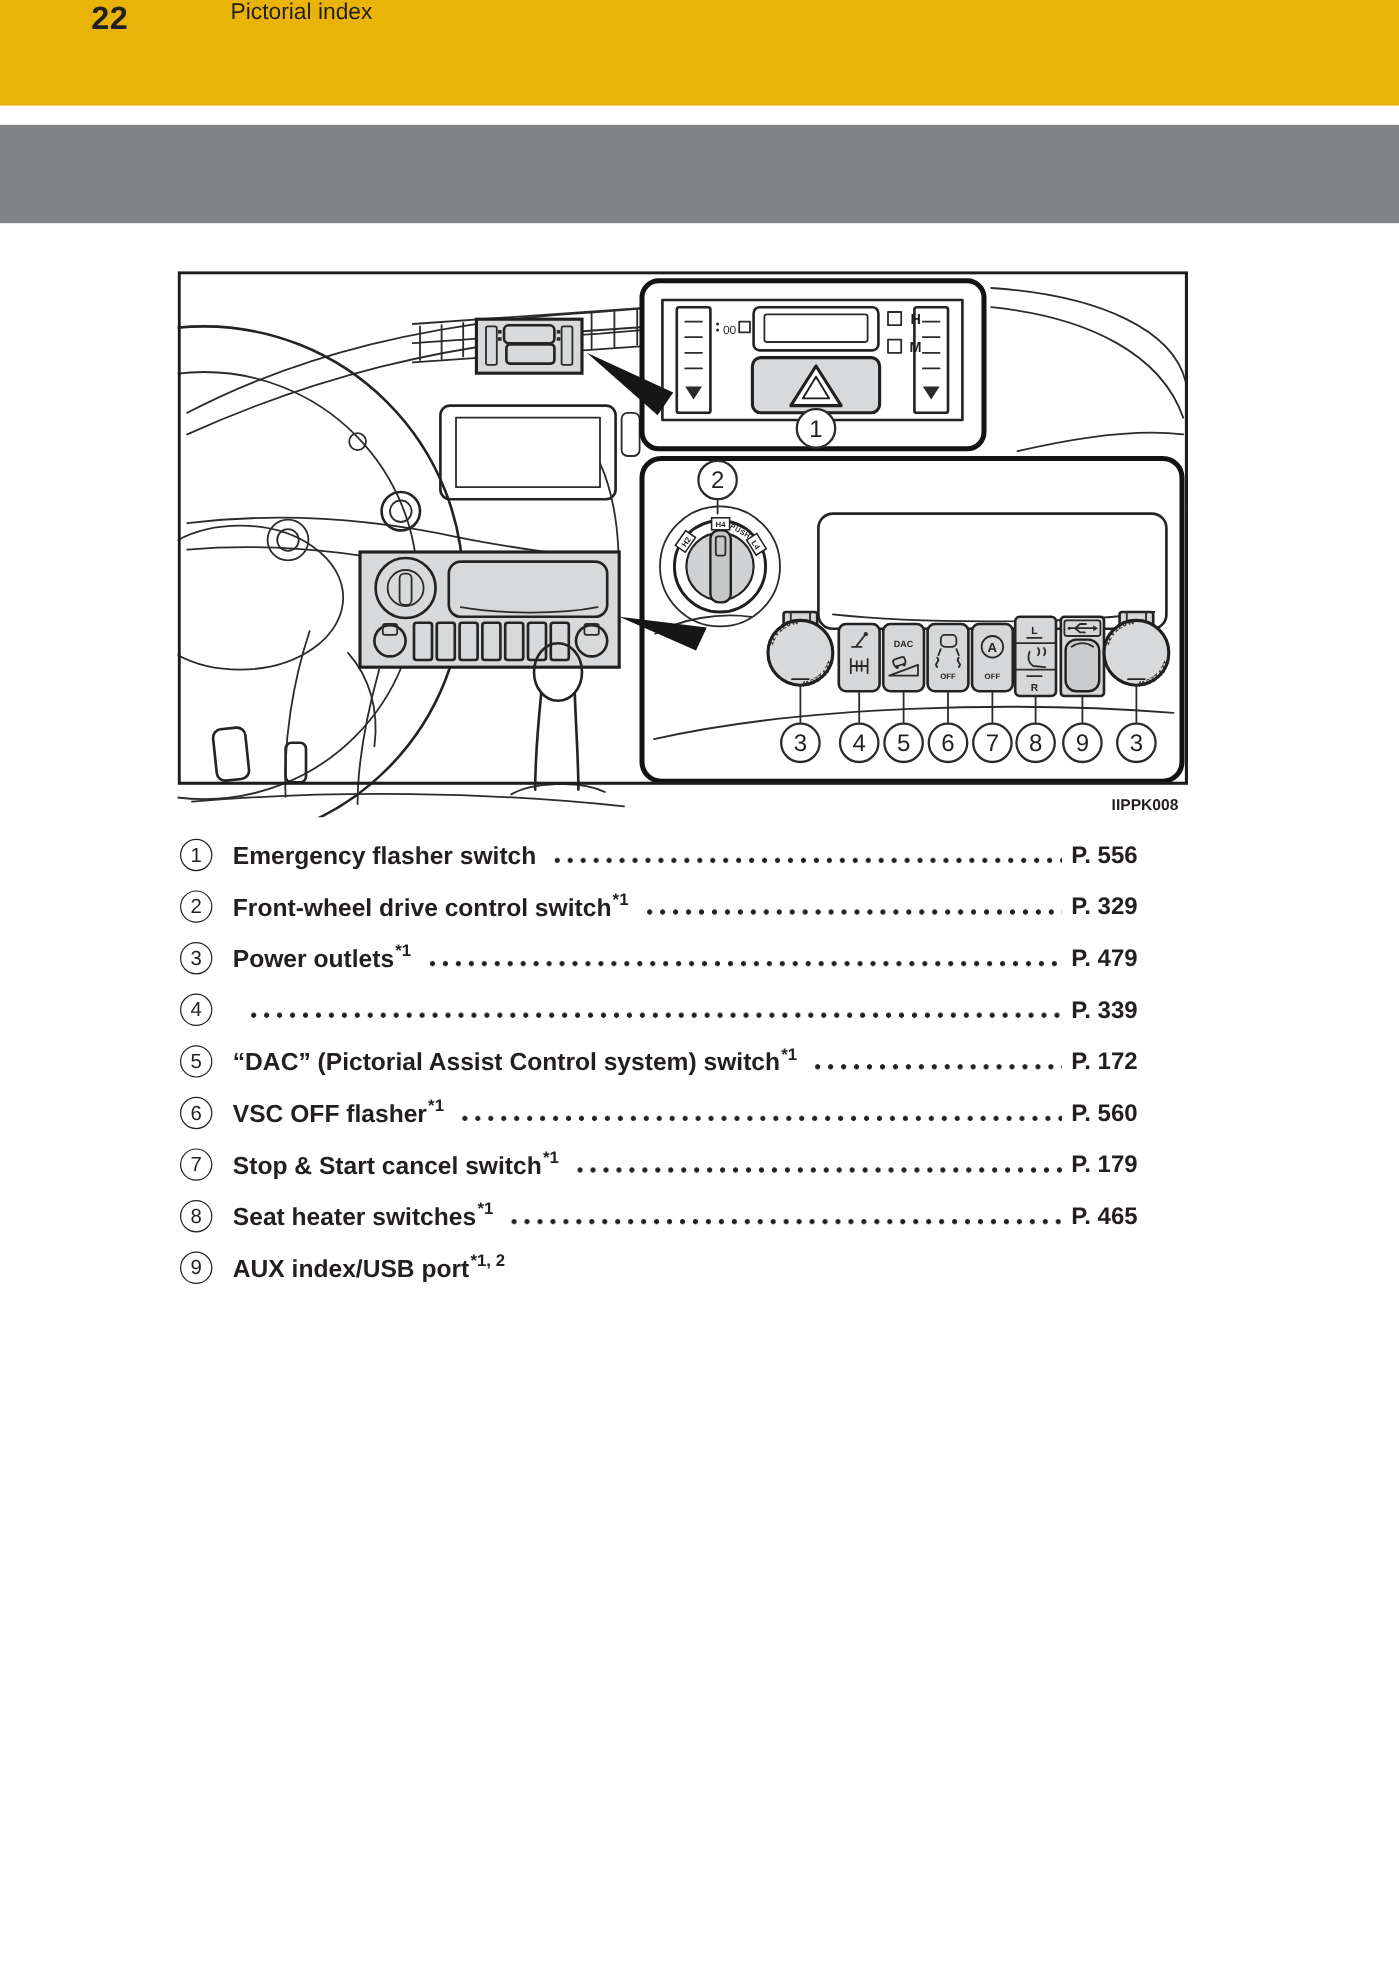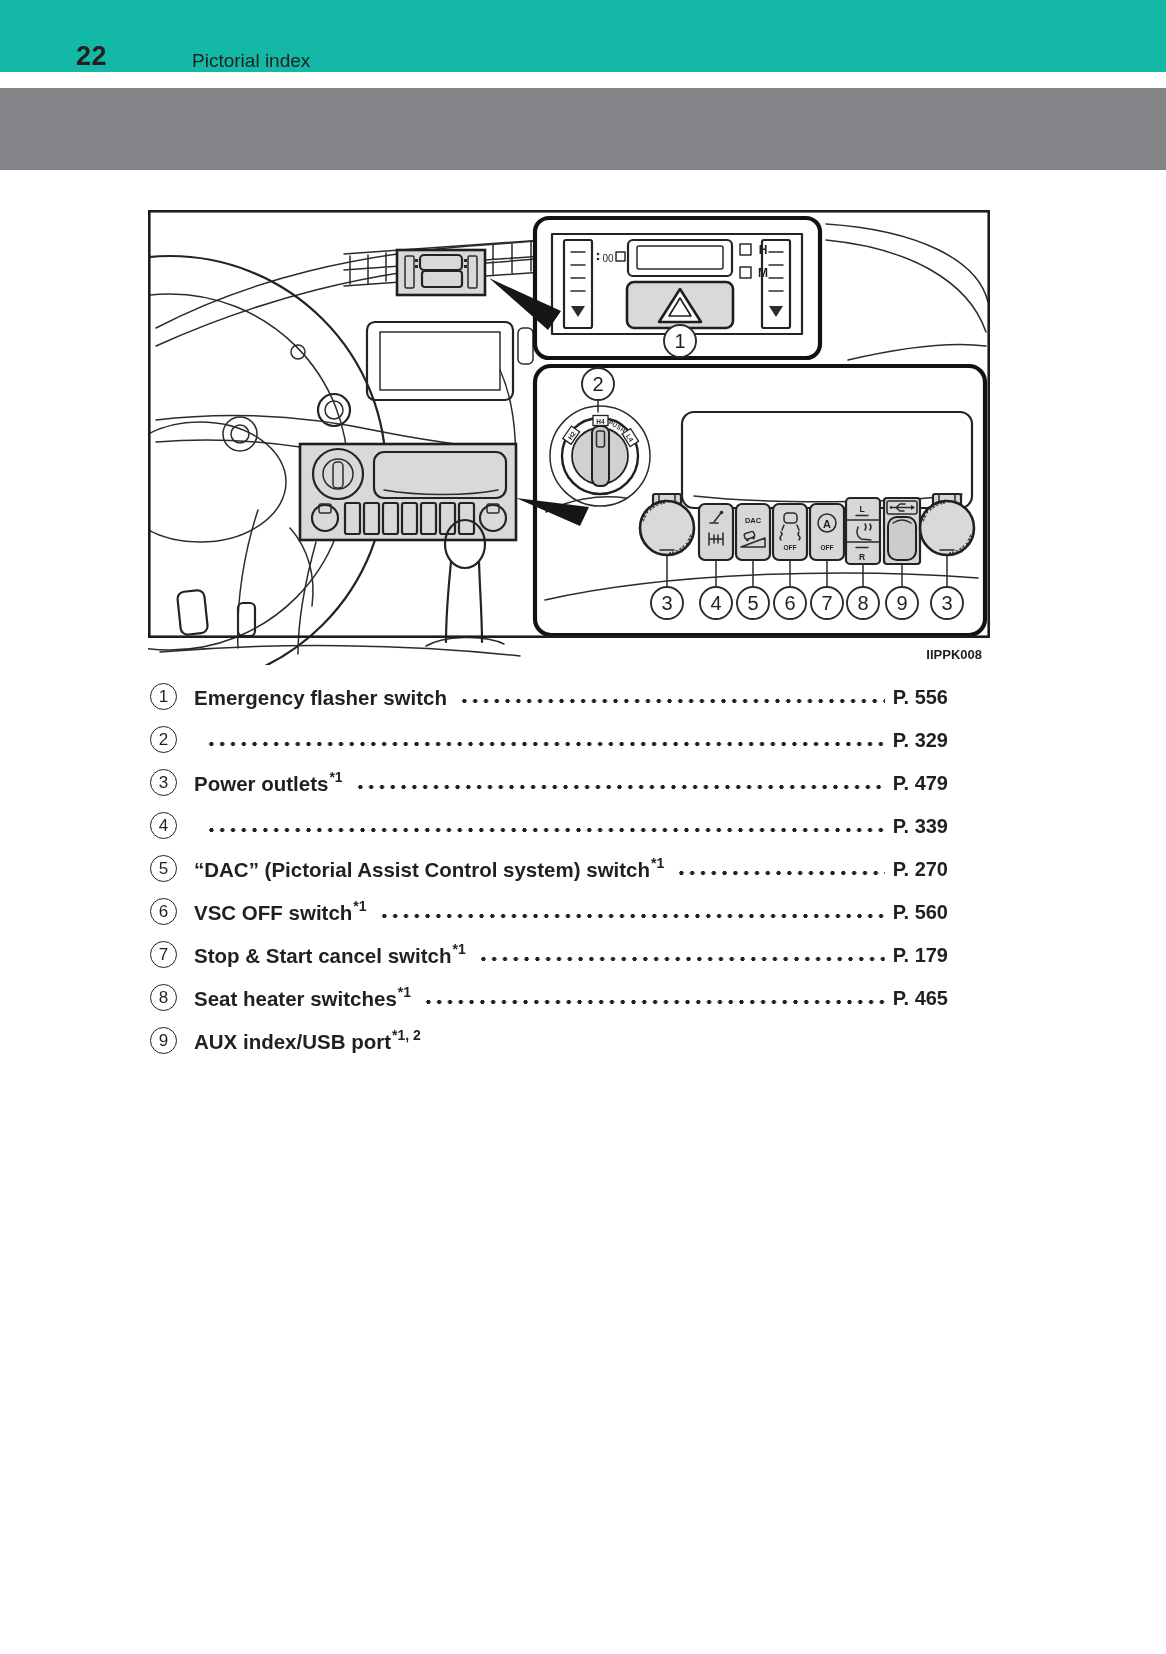--- a/index.html
+++ b/index.html
@@ -1,18 +1,18 @@
 <!DOCTYPE html>
 <html><head>
 <meta charset="utf-8">
 <style>
   html,body{margin:0;padding:0;background:#fff}
   body{width:1166px;height:1654px;position:relative;font-family:"Liberation Sans",sans-serif;color:#231f20;overflow:hidden}
 
-  .page-header{height:72px;background:#14b8a6;display:flex;align-items:flex-end}
+  .page-header{height:88px;background:#eab308;display:flex;align-items:flex-start}
   .page-num{font-size:27px;font-weight:bold;margin-left:76px;letter-spacing:.5px}
   .page-title{font-size:19px;margin-left:85px}
   .section-banner{height:82px;background:#828487;margin-top:16px}
 
   .figure-wrap{margin:40px 2px 0 148px;width:842px}
   svg{display:block}
   svg text{font-family:"Liberation Sans",sans-serif;fill:#231f20}
   .ln{stroke:#2b2b2b;fill:none;stroke-width:1.5;stroke-linecap:round;stroke-linejoin:round}
   .ln2{stroke:#232323;fill:none;stroke-width:2.2;stroke-linecap:round;stroke-linejoin:round}
   .panel{fill:#d8d9da;stroke:#1f1f1f;stroke-width:2.6}
@@ -301,43 +301,44 @@
 
 <div class="index-list">
     <div class="row">
       <span class="num">1</span>
       <span class="label"><span>Emergency flasher switch</span></span>
       <span class="leader"></span>
       <span class="pageref">P. 556</span>
     </div>
     <div class="row">
       <span class="num">2</span>
+      <span class="label"><span>Front-wheel drive control switch</span><sup>*1</sup></span>
       <span class="leader"></span>
       <span class="pageref">P. 329</span>
     </div>
     <div class="row">
       <span class="num">3</span>
       <span class="label"><span>Power outlets</span><sup>*1</sup></span>
       <span class="leader"></span>
       <span class="pageref">P. 479</span>
     </div>
     <div class="row">
       <span class="num">4</span>
       <span class="leader"></span>
       <span class="pageref">P. 339</span>
     </div>
     <div class="row">
       <span class="num">5</span>
       <span class="label"><span>“DAC” (Pictorial Assist Control system) switch</span><sup>*1</sup></span>
       <span class="leader"></span>
-      <span class="pageref">P. 270</span>
+      <span class="pageref">P. 172</span>
     </div>
     <div class="row">
       <span class="num">6</span>
-      <span class="label"><span>VSC OFF switch</span><sup>*1</sup></span>
+      <span class="label"><span>VSC OFF flasher</span><sup>*1</sup></span>
       <span class="leader"></span>
       <span class="pageref">P. 560</span>
     </div>
     <div class="row">
       <span class="num">7</span>
       <span class="label"><span>Stop &amp; Start cancel switch</span><sup>*1</sup></span>
       <span class="leader"></span>
       <span class="pageref">P. 179</span>
     </div>
     <div class="row">

